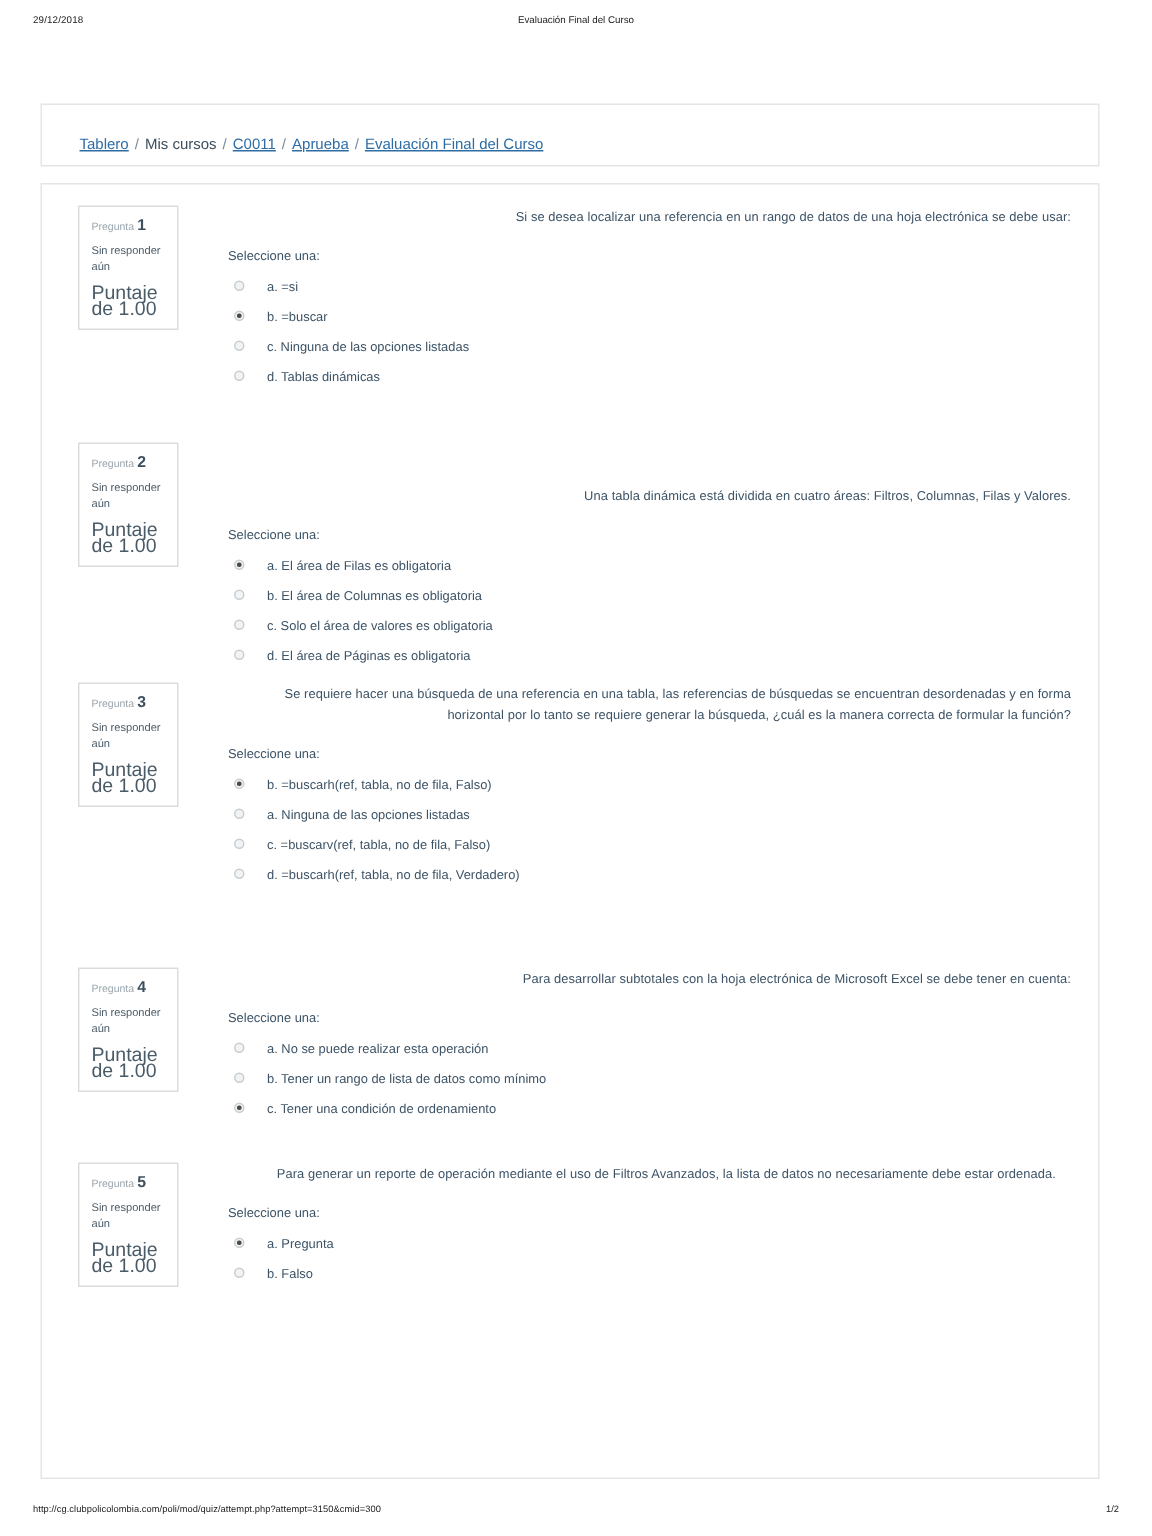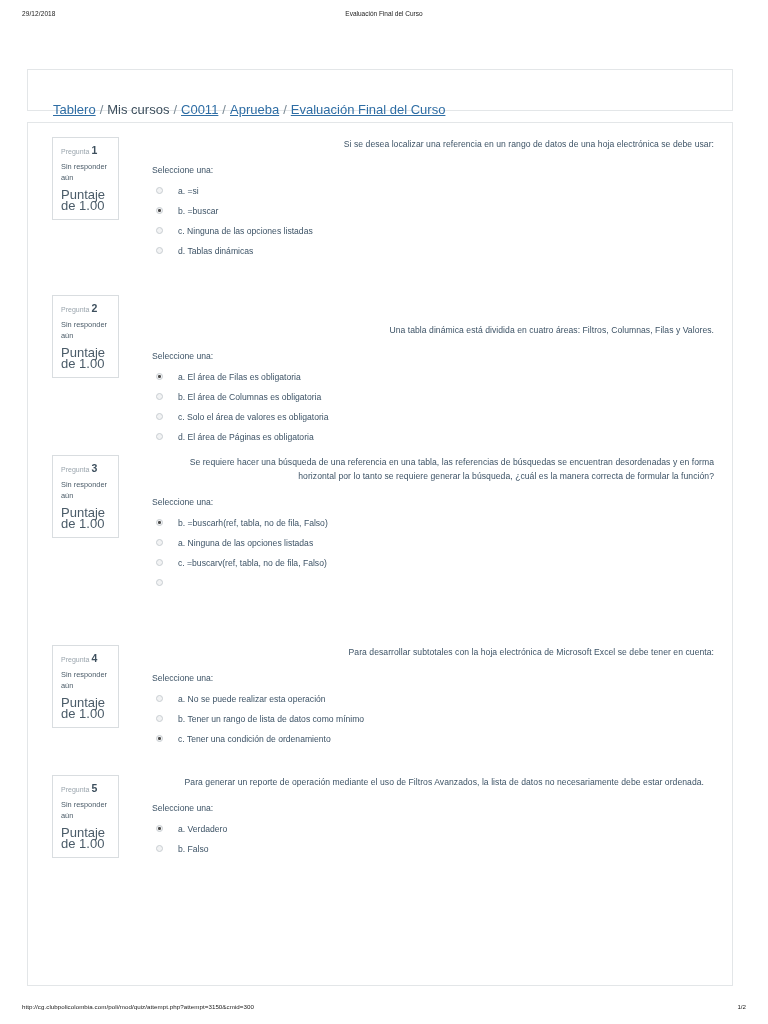--- a/index.html
+++ b/index.html
@@ -70,22 +70,22 @@
     top: 69px;
     width: 706px;
     height: 42px;
     border: 1px solid #e3e6e8;
     background: #fff;
     box-sizing: border-box;
   }
   .breadcrumb {
     position: absolute;
     left: 25px;
-    top: 32px;
-    font-size: 13px;
+    top: 21px;
+    font-size: 10px;
     white-space: nowrap;
     color: #4a5b68;
   }
   .breadcrumb a {
     color: #2e6da4;
     text-decoration: underline;
   }
   .breadcrumb .sep {
     color: #7b8a95;
     padding: 0 4px;
@@ -296,20 +296,21 @@
           <div class="answer-row">
             <span class="radio"></span>
             <span class="answer-label">a. Ninguna de las opciones listadas</span>
           </div>
           <div class="answer-row">
             <span class="radio"></span>
             <span class="answer-label">c. =buscarv(ref, tabla, no de fila, Falso)</span>
           </div>
           <div class="answer-row">
             <span class="radio"></span>
+            <span class="answer-label">d. =buscarh(ref, tabla, no de fila, Verdadero)</span>
           </div>
         </div>
       </div>
     </div>
     <div class="question" style="top: 522px;">
       <div class="qinfo">
         <div class="qno"><span>Pregunta</span><b>4</b></div>
         <div class="qstate">Sin responder aún</div>
         <div class="qgrade">Puntaje de 1.00</div>
       </div>
@@ -337,21 +338,21 @@
         <div class="qno"><span>Pregunta</span><b>5</b></div>
         <div class="qstate">Sin responder aún</div>
         <div class="qgrade">Puntaje de 1.00</div>
       </div>
       <div class="qbody" style="width: 552px;">
         <div class="qtext">Para generar un reporte de operación mediante el uso de Filtros Avanzados, la lista de datos no necesariamente debe estar ordenada.</div>
         <div class="qprompt">Seleccione una:</div>
         <div class="answers">
           <div class="answer-row">
             <span class="radio checked"></span>
-            <span class="answer-label">a. Verdadero</span>
+            <span class="answer-label">a. Pregunta</span>
           </div>
           <div class="answer-row">
             <span class="radio"></span>
             <span class="answer-label">b. Falso</span>
           </div>
         </div>
       </div>
     </div>
   </div>
 

